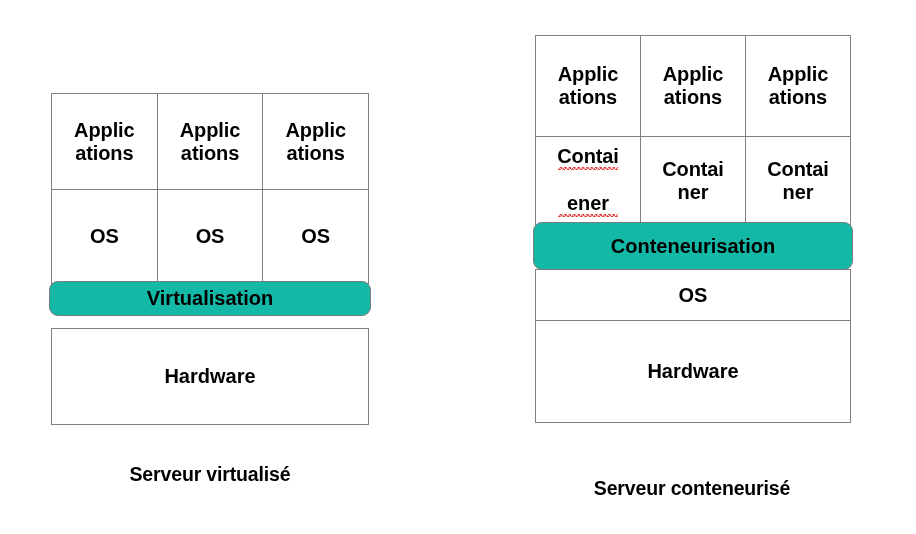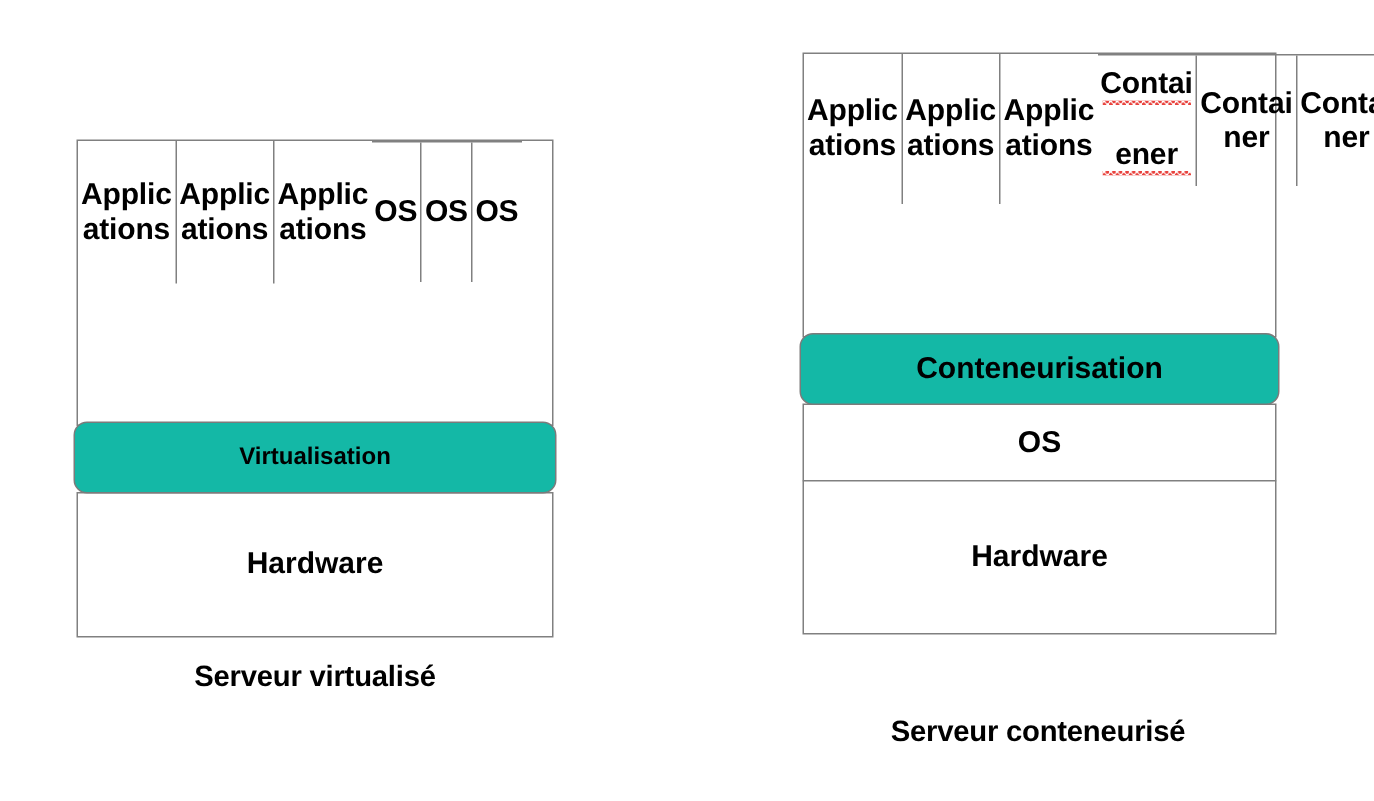--- a/index.html
+++ b/index.html
@@ -28,21 +28,21 @@
   }
 
   .grid-table {
     position: absolute;
     left: 0;
     right: 0;
     box-sizing: border-box;
     border: 1.4px solid #808080;
     background: #ffffff;
     display: flex;
-    flex-direction: row;
+    flex-direction: column;
   }
 
   .grid-row {
     display: flex;
     flex: none;
     box-sizing: border-box;
   }
   .grid-row + .grid-row {
     border-top: 1.4px solid #808080;
   }
@@ -136,31 +136,31 @@
     top: 0;
     height: 191px;
   }
   #stack-virtualised .row-apps { height: 95px; }
   #stack-virtualised .row-os   { height: 94px; }
   #stack-virtualised .grid-cell { font-size: 20px; }
   #virtualisation-bar {
     left: -2px;
     width: 322px;
     top: 188px;
-    height: 48px;
-    font-size: 16px;
+    height: 35px;
+    font-size: 20px;
   }
   #hardware-row-left {
     top: 235px;
     height: 97px;
     font-size: 20px;
   }
   #caption-virtualised {
     left: 51px;
-    top: 440px;
+    top: 463px;
     width: 318px;
   }
 
   
   #stack-containerised {
     left: 535px;
     top: 35px;
     width: 316px;
     height: 388px;
   }

